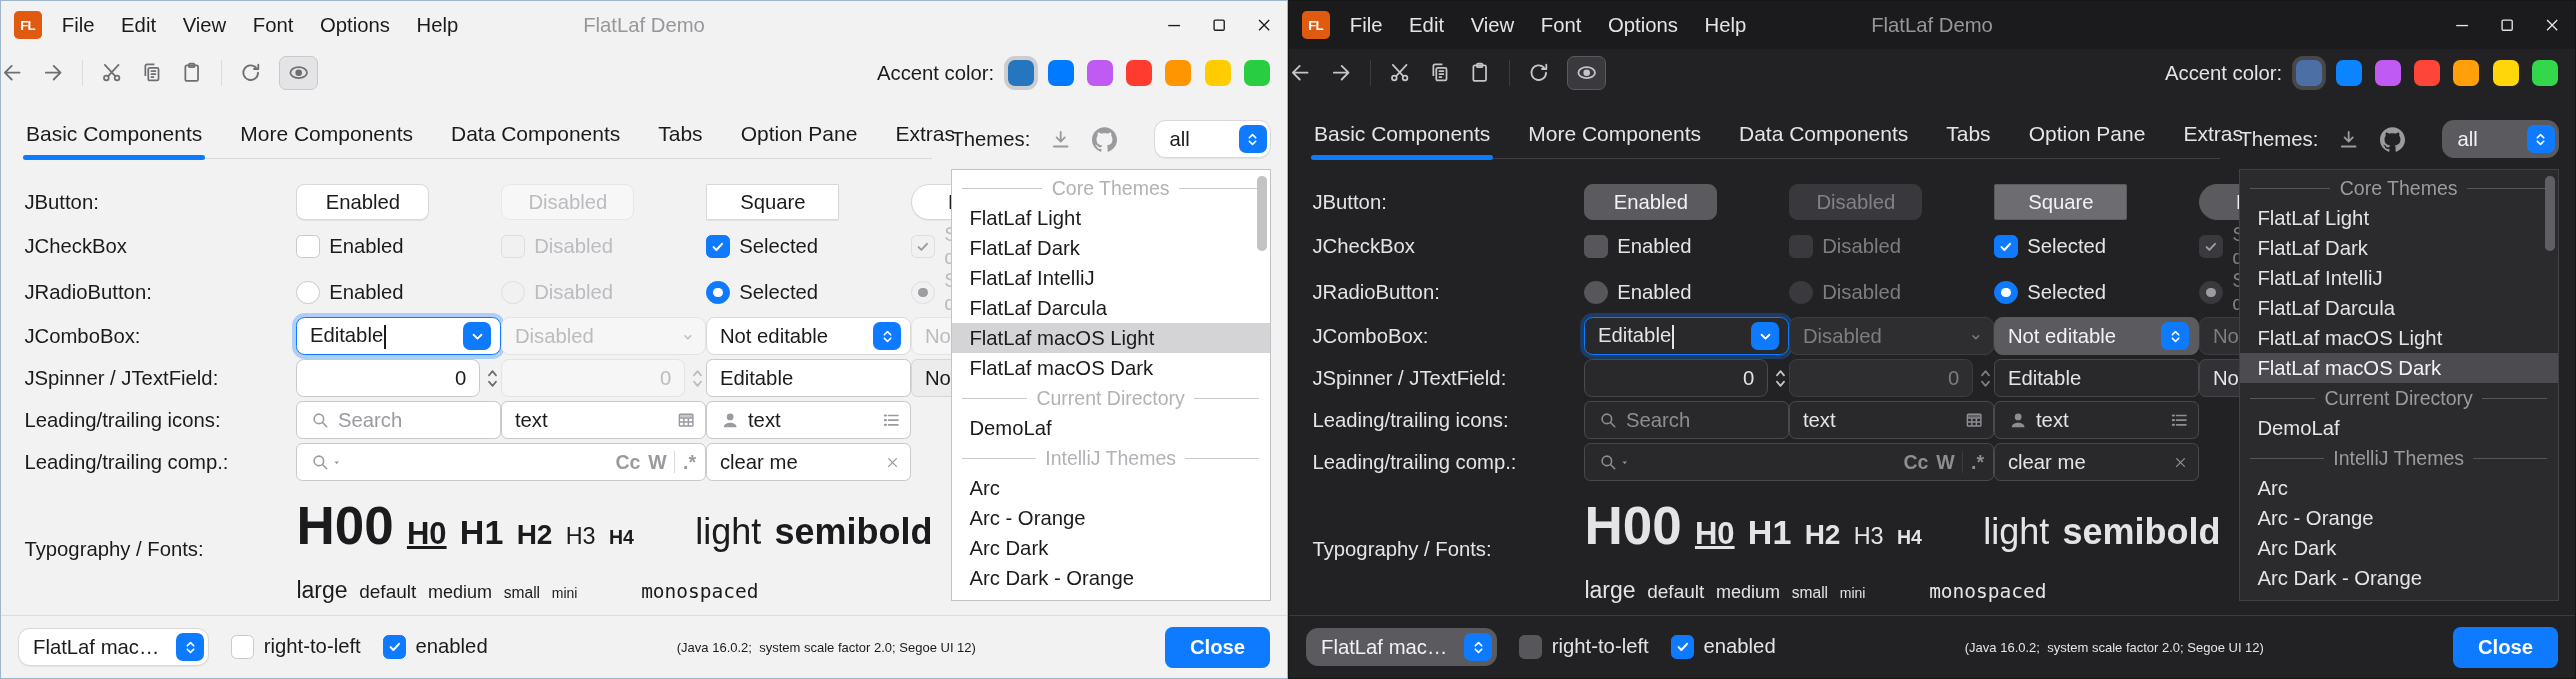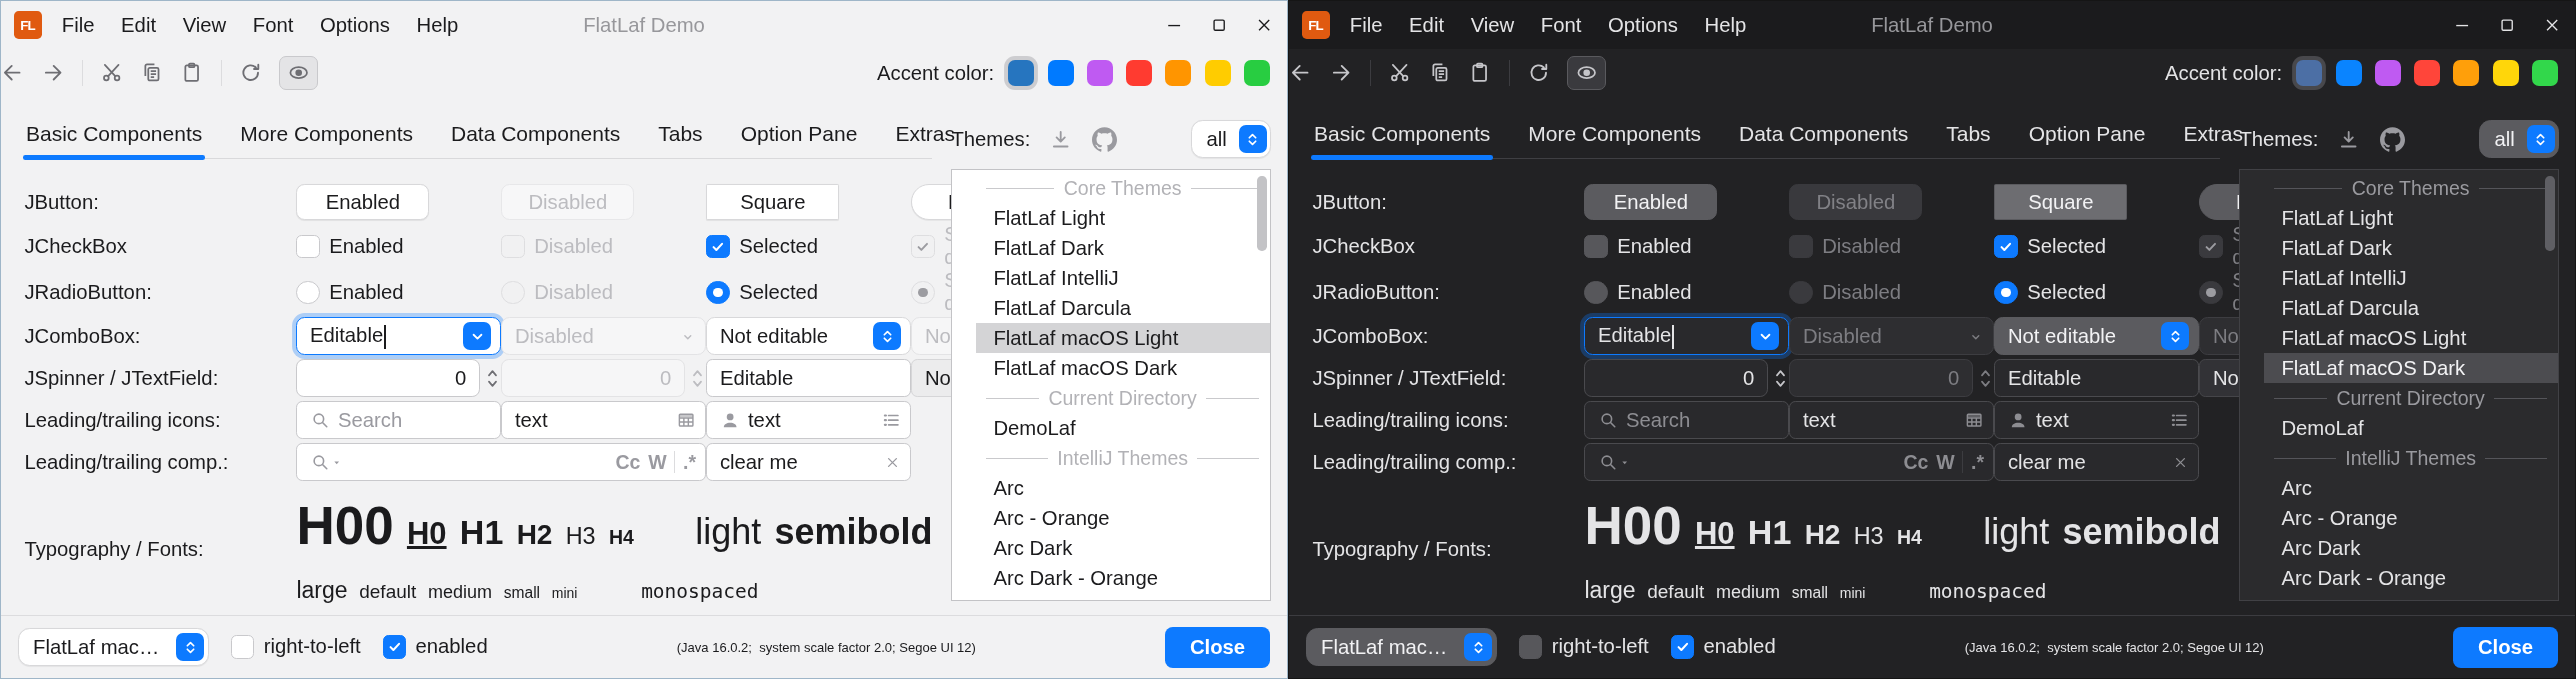--- a/index.html
+++ b/index.html
@@ -219,27 +219,26 @@
   .themes-label { font-size: 20.3px; }
   .themes-header .hicon { color: #9a9a9f; }
   .pillcombo {
     margin-left: auto; height: 38px; border-radius: 11.7px;
     background: var(--combo-btn-bg); border: 0.8px solid var(--btn-border);
     display: flex; align-items: center; padding: 0 3.9px 0 14px;
     font-size: 20.3px; color: var(--btn-fg); gap: 7.8px;
   }
   .light .pillcombo { box-shadow: 0 0.8px 0.8px rgba(0,0,0,0.06); }
   .pillcombo .val { overflow: hidden; white-space: nowrap; text-overflow: ellipsis; }
-  .pillcombo.allcombo { width: 80px; }
+  .pillcombo.allcombo { width: 117px; }
   .themes-list {
     margin-top: 7.8px; margin-bottom: 14px; flex: 1 1 auto;
     background: var(--list-bg); border: 0.8px solid var(--list-border);
     overflow: hidden; position: relative; padding-top: 3.1px;
     font-size: 20.3px;
-    padding-left: 24px;
   }
   .list-item { height: 30px; line-height: 30px; padding-left: 17px; white-space: nowrap; }
   .list-item.selected { background: var(--sel-bg); color: var(--sel-fg); }
   .list-sep { height: 30px; display: flex; align-items: center; gap: 9.4px; color: var(--sep-fg); padding: 0 11px 0 9.4px; font-size: 19.5px; }
   .list-sep::before, .list-sep::after { content: ""; height: 0.8px; background: var(--sep-line); flex: 1 1 auto; }
   .vthumb {
     position: absolute; top: 6.3px; right: 3.9px; width: 9.4px; height: 75px;
     border-radius: 4.7px; background: var(--thumb);
   }
 

